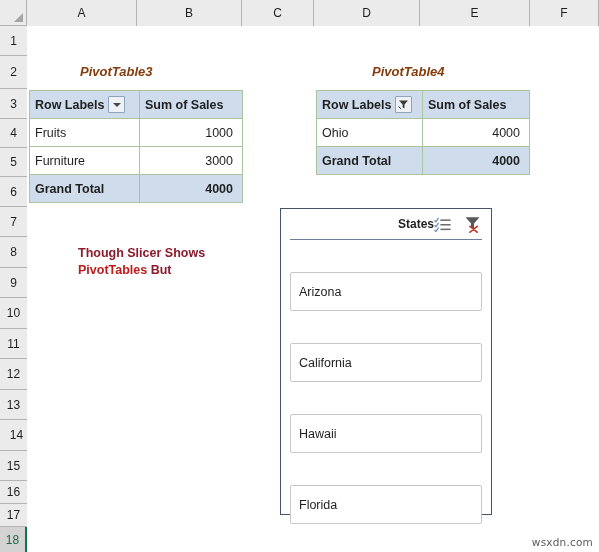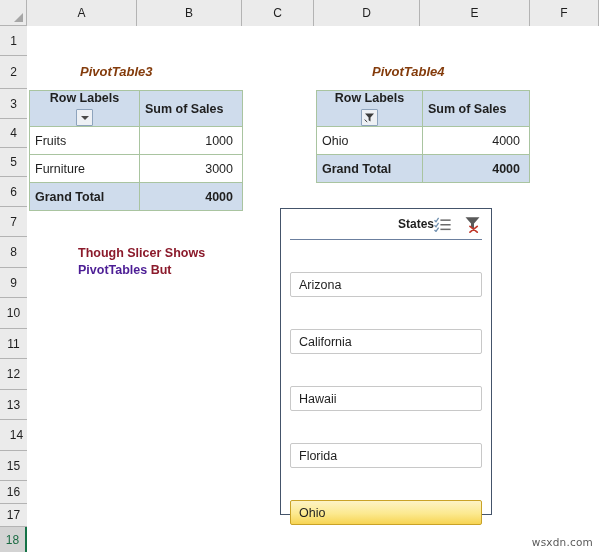--- a/index.html
+++ b/index.html
@@ -142,21 +142,20 @@
     font-weight: bold;
   }
   .num {
     text-align: right;
     padding-right: 9px !important;
   }
   .hdr-inner {
     display: flex;
     align-items: center;
     gap: 4px;
-    flex-direction: column;
   }
   .flt-btn {
     width: 15px;
     height: 15px;
     background: #eef1f5;
     border: 1px solid #8ea4bd;
     border-radius: 1px;
     display: inline-flex;
     align-items: center;
     justify-content: center;
@@ -171,21 +170,21 @@
 
   
   .note {
     position: absolute;
     font-size: 12.5px;
     font-weight: bold;
     line-height: 17px;
     color: #8b1a2b;
     white-space: nowrap;
   }
-  .note .hl { color: #4c1d95; }
+  .note .hl { color: #b91c1c; }
 
   
   .slicer {
     position: absolute;
     background: #ffffff;
     border: 1px solid #44546a;
     box-sizing: border-box;
   }
   .slicer-head {
     position: relative;
@@ -208,21 +207,21 @@
   }
   .slicer-divider {
     height: 1px;
     background: #6b7f9e;
     margin: 0 9px 7px 9px;
   }
   .slicer-items {
     padding: 0 9px;
   }
   .slicer-item {
-    height: 25px;
+    height: 39px;
     border: 1px solid #c8c8c8;
     border-radius: 2px;
     background: #ffffff;
     display: flex;
     align-items: center;
     padding: 8px 8px;
     font-size: 12.5px;
     color: #1f1f1f;
     margin-bottom: 6px;
     box-sizing: border-box;

